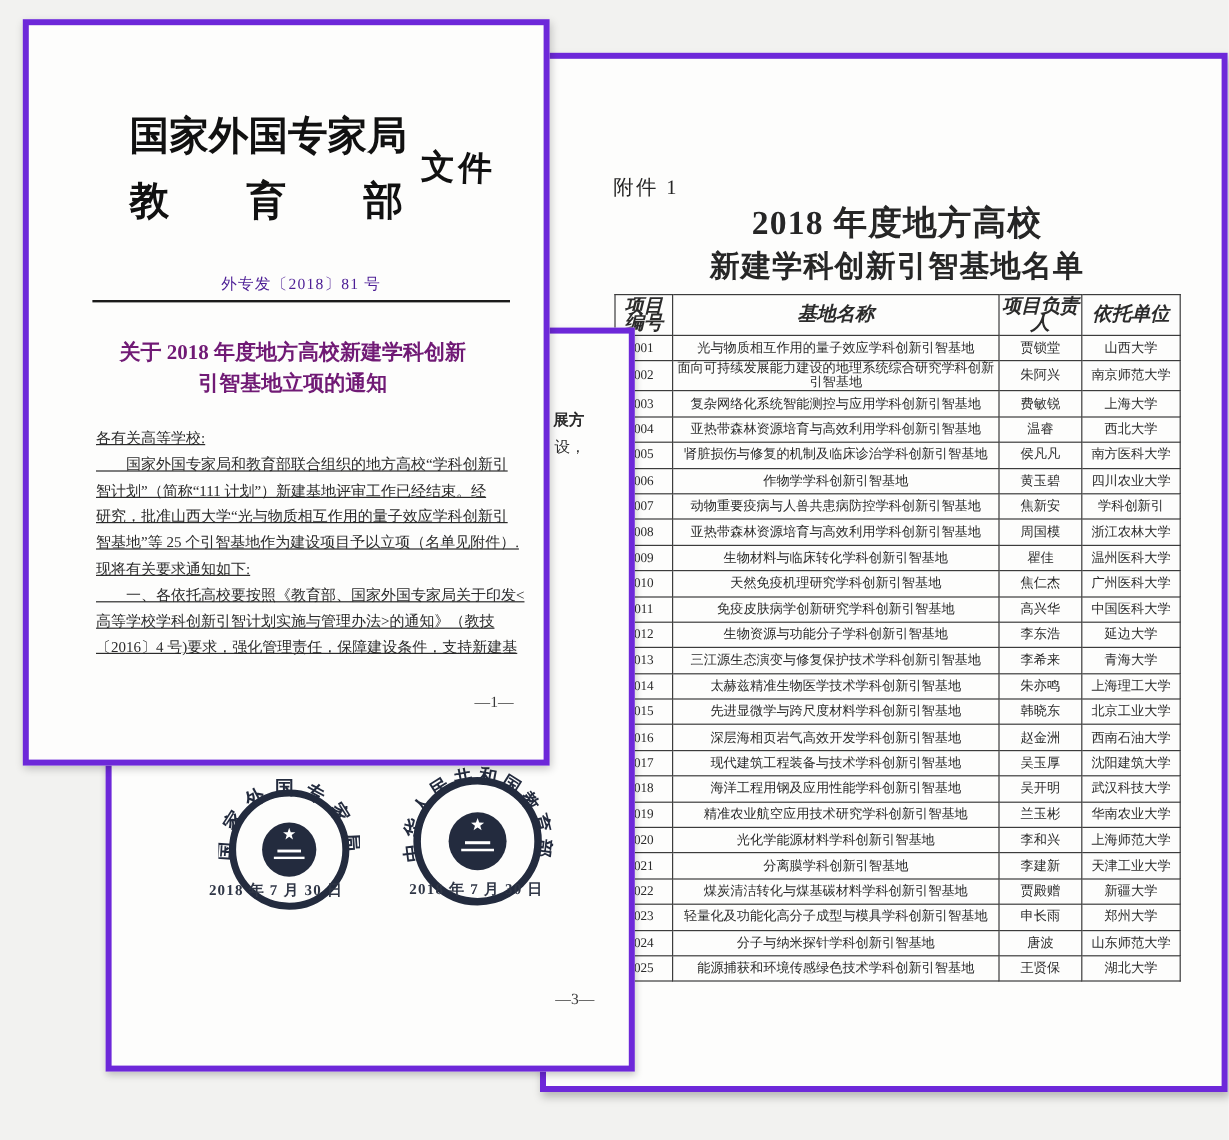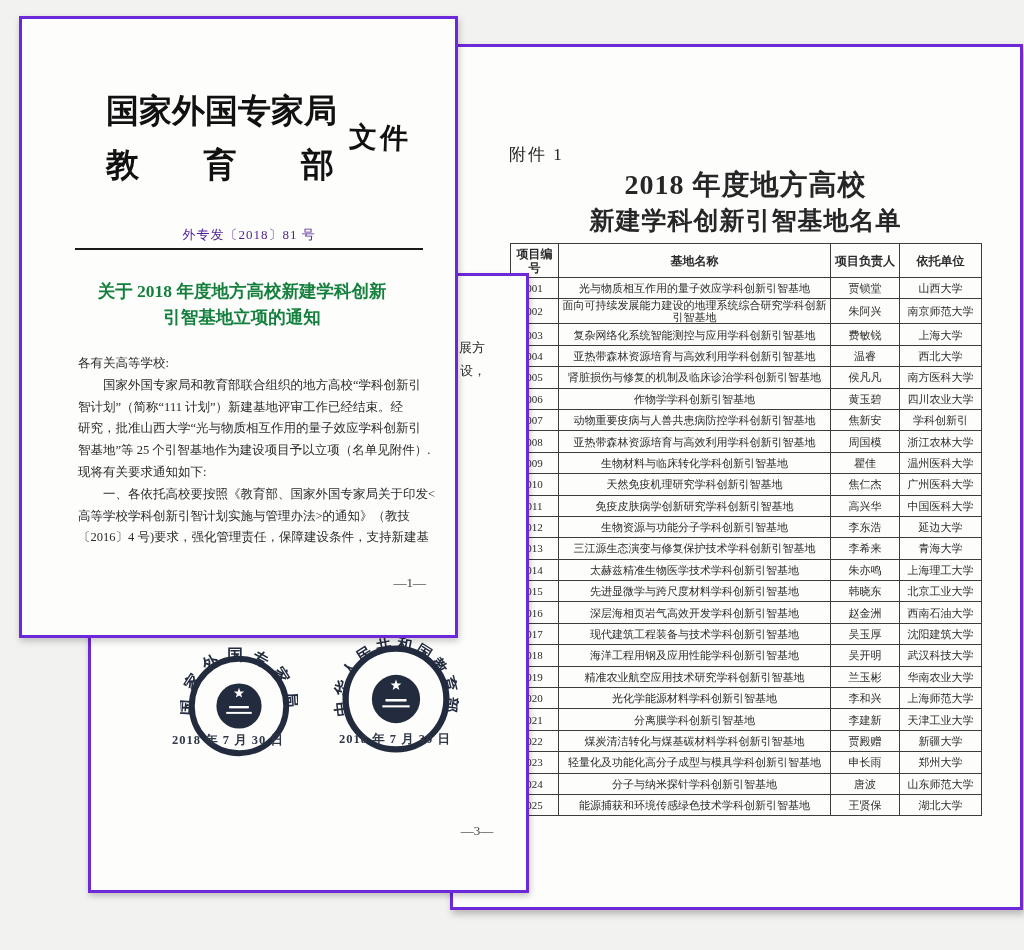--- a/index.html
+++ b/index.html
@@ -4,43 +4,43 @@
 <style>
   html,body{margin:0;padding:0;}
   body{
     width:1024px;height:950px;
     background:#f2f2f0;
     font-family:"Liberation Serif", serif;
     color:#262626;
     overflow:hidden;
   }
   .scene{position:relative;width:1024px;height:950px;}
-  .page{position:absolute;background:#fdfdfc;border:3px solid #6d28d9;box-sizing:border-box;}
+  .page{position:absolute;background:#fdfdfc;border:5px solid #6d28d9;box-sizing:border-box;}
 
   
   .attachment{left:450px;top:44px;width:573px;height:866px;z-index:1;
     box-shadow:2px 4px 7px rgba(0,0,0,.25);}
   .att-label{position:absolute;left:56px;top:96px;font-size:17px;letter-spacing:2px;}
   .att-title{position:absolute;left:57px;top:120px;width:471px;text-align:center;
     font-weight:bold;line-height:36px;}
   .att-title .t1{font-size:28px;letter-spacing:1px;}
   .att-title .t2{font-size:25px;letter-spacing:1px;}
   table.base-table{position:absolute;left:57px;top:196px;width:471px;
     border-collapse:collapse;table-layout:fixed;font-family:"Liberation Serif", serif;}
   table.base-table th, table.base-table td{
     border:1px solid #3c3c3c;text-align:center;vertical-align:middle;
     padding:0 1px;overflow:hidden;color:#2b2b2b;}
-  table.base-table th{height:33px;font-size:12px;font-weight:bold;line-height:14px;}
+  table.base-table th{height:33px;font-size:16px;font-weight:bold;line-height:14px;font-style:italic;}
   table.base-table td{height:20.4px;font-size:11px;line-height:12px;}
 
   
   .sealpage{left:88px;top:273px;width:441px;height:620px;z-index:2;
     box-shadow:1px 3px 6px rgba(0,0,0,.22);}
   .fragment{position:absolute;font-size:13px;white-space:nowrap;color:#2b2b2b;}
-  .frag1{left:368px;top:63px;}
+  .frag1{left:368px;top:63px;font-weight:bold;}
   .frag2{left:369px;top:86px;}
   .seal{position:absolute;}
   .seal-left{left:89px;top:371px;width:118px;height:118px;}
   .seal-right{left:242px;top:360px;width:126px;height:126px;}
   .seal-date{position:absolute;font-size:12.5px;letter-spacing:1px;color:#2f3646;
     text-align:center;z-index:3;font-weight:bold;}
   .date-left{left:67px;top:456px;width:140px;}
   .date-right{left:234px;top:455px;width:140px;}
   .pagenum3{position:absolute;left:346px;top:547px;width:80px;text-align:center;
     font-size:13px;color:#3a3a3a;}
@@ -51,23 +51,23 @@
   .agency1{position:absolute;left:84px;top:70px;width:231px;
     font-size:33px;font-weight:bold;white-space:nowrap;letter-spacing:0px;color:#111;}
   .agency2{position:absolute;left:84px;top:124px;width:228px;display:flex;
     justify-content:space-between;font-size:33px;font-weight:bold;color:#111;}
   .doctype{position:absolute;left:327px;top:100px;font-size:28px;font-weight:bold;
     letter-spacing:3px;color:#111;transform:rotate(2deg);}
   .docnum{position:absolute;left:53px;top:207px;width:348px;text-align:center;
     font-size:13px;letter-spacing:1px;color:#4c1d95;}
   .redrule{position:absolute;left:53px;top:229px;width:348px;height:2px;background:#1b1b1b;}
   .notice-title{position:absolute;left:18px;top:259px;width:404px;text-align:center;
-    font-size:17.5px;font-weight:bold;line-height:26px;color:#15803d;}
+    font-size:17.5px;font-weight:bold;line-height:26px;color:#701a75;}
   .notice-body{position:absolute;left:56px;top:334px;width:360px;
-    font-size:12.5px;line-height:21.8px;color:#2b2b2b;}
+    font-size:12.5px;line-height:21.8px;color:#2b2b2b;text-decoration:underline;}
   .body-line{white-space:nowrap;}
   .pagenum1{position:absolute;left:0;top:556px;width:404px;text-align:right;
     font-size:13px;color:#3a3a3a;}
 
   .seal-ring{fill:none;stroke:#232b3e;stroke-width:6;}
   .seal-arc-text{fill:#232b3e;font-weight:bold;font-family:"Liberation Serif", serif;}
   .arc-a{font-size:16px;letter-spacing:8px;}
   .arc-b{font-size:14.5px;letter-spacing:3.5px;}
 </style>
 </head>

